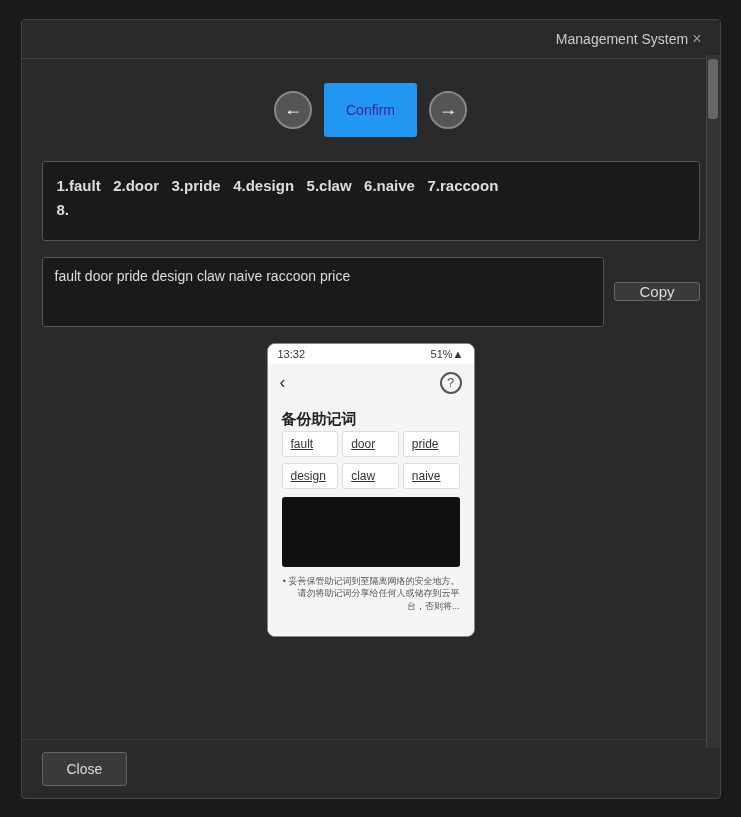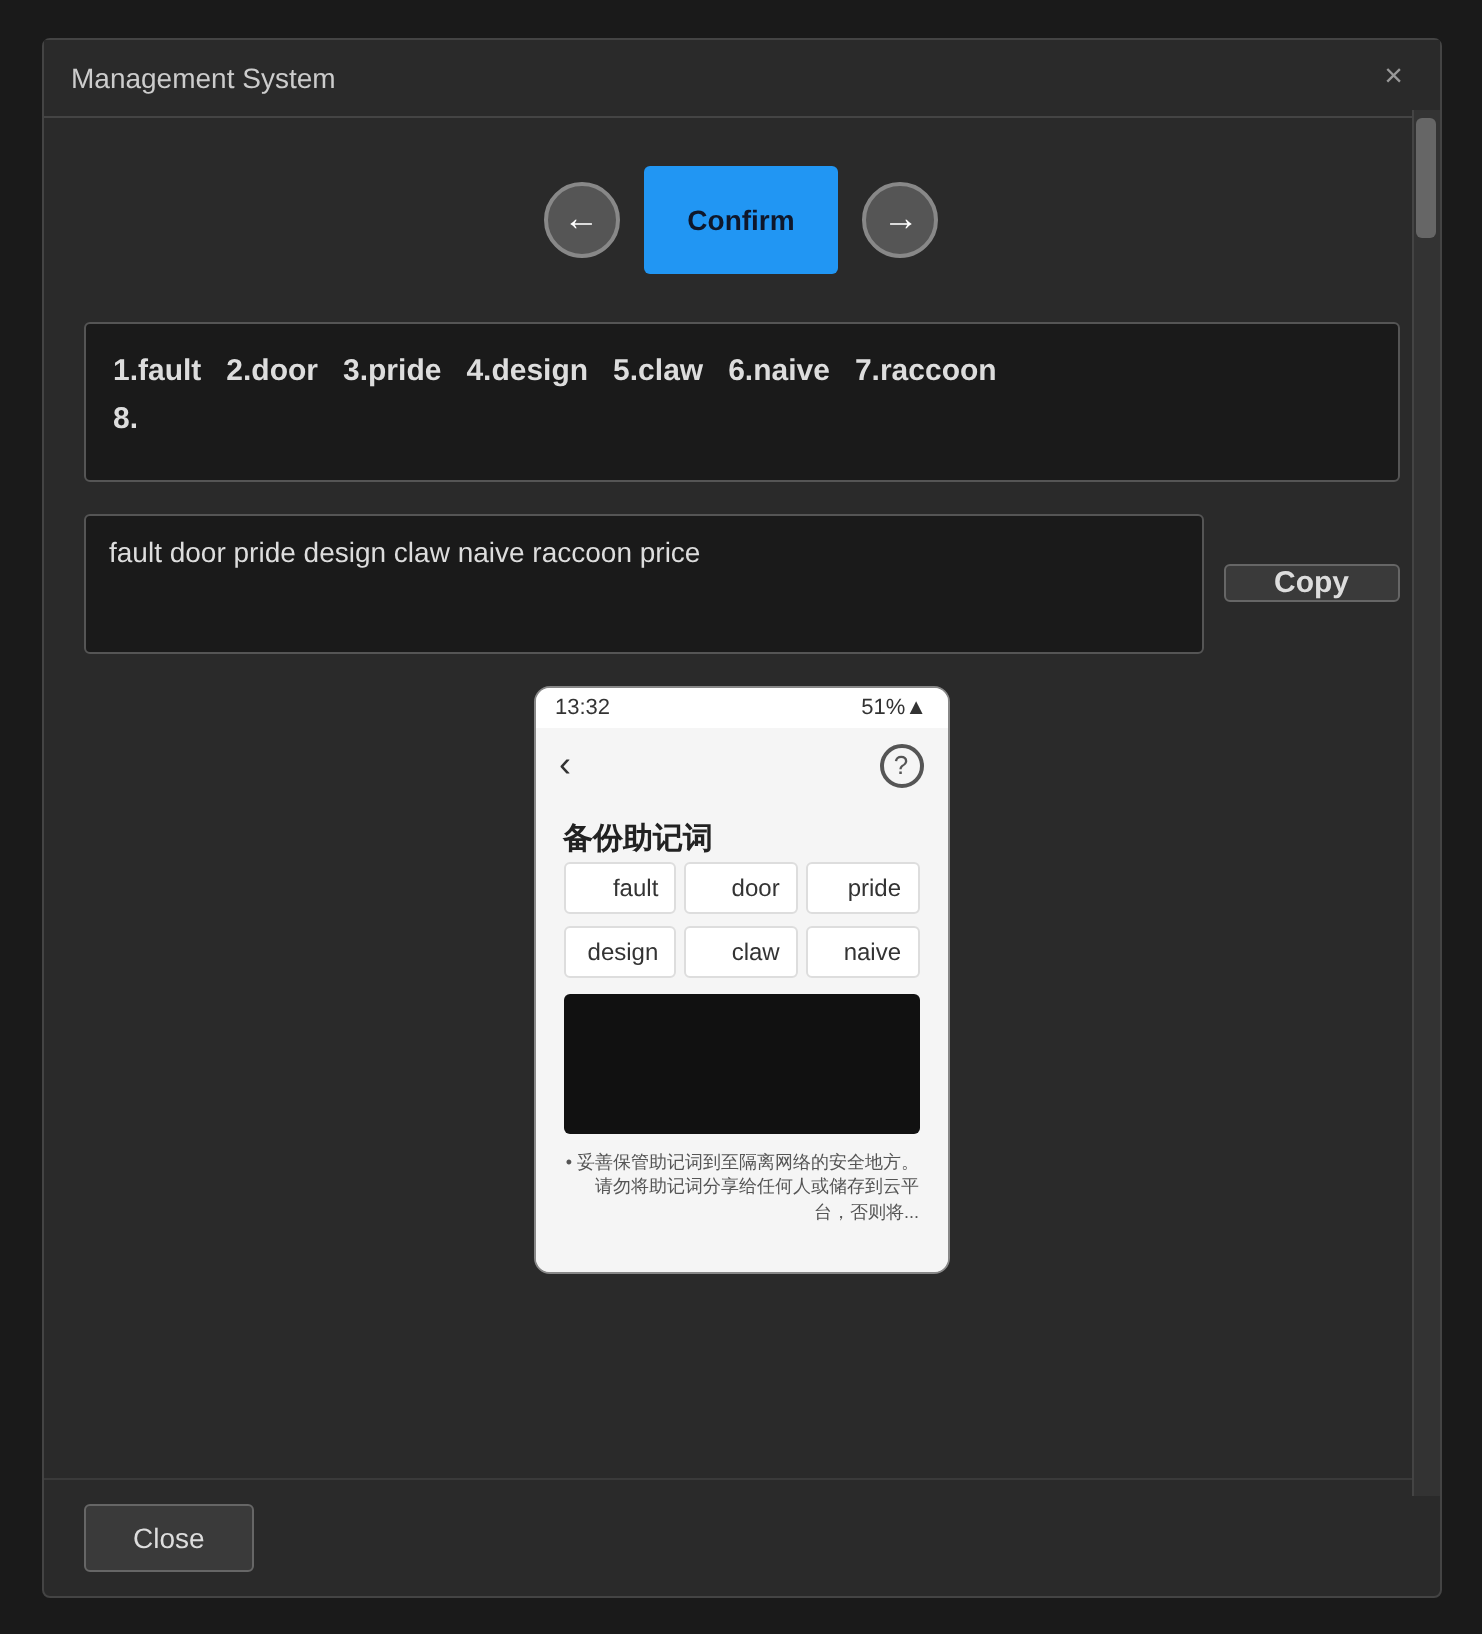--- a/index.html
+++ b/index.html
@@ -22,21 +22,21 @@
       flex-direction: column;
       position: relative;
     }
 
     .dialog-titlebar {
       background: #2a2a2a;
       border-bottom: 1px solid #444;
       padding: 10px 14px;
       display: flex;
       align-items: center;
-      justify-content: space-between;
+      justify-content: flex-end;
     }
 
     .dialog-title {
       color: #ccc;
       font-size: 14px;
     }
 
     .dialog-close-btn {
       background: none;
       border: none;
@@ -93,25 +93,24 @@
       justify-content: center;
       cursor: pointer;
       color: white;
       font-size: 18px;
     }
 
     .confirm-btn {
       background: #2196F3;
       border: none;
       border-radius: 3px;
-      color: #0f172a;
+      color: #4c1d95;
       font-size: 14px;
       padding: 19px 22px;
       cursor: pointer;
-      font-weight: bold;
     }
 
     
     .mnemonic-display {
       background: #1a1a1a;
       border: 1px solid #555;
       border-radius: 3px;
       padding: 12px 14px;
       color: #ddd;
       font-size: 15px;
@@ -148,21 +147,20 @@
 
     .copy-btn {
       background: #3a3a3a;
       border: 1px solid #666;
       border-radius: 3px;
       color: #ddd;
       font-size: 15px;
       padding: 0 24px;
       cursor: pointer;
       min-width: 80px;
-      font-weight: bold;
     }
 
     
     .phone-mockup {
       background: #f0f0f0;
       border-radius: 8px;
       width: 208px;
       margin: 0 auto;
       overflow: hidden;
       border: 1px solid #888;
@@ -238,21 +236,22 @@
       margin-bottom: 8px;
     }
 
     .phone-word-cell {
       background: #fff;
       border: 1px solid #ddd;
       border-radius: 3px;
       padding: 5px 8px;
       font-size: 12px;
       color: #333;
-      text-align: right;
+      text-align: left;
+      text-decoration: underline;
     }
 
     .phone-black-box {
       background: #111;
       height: 70px;
       border-radius: 3px;
       margin-bottom: 8px;
     }
 
     .phone-footer-text {

